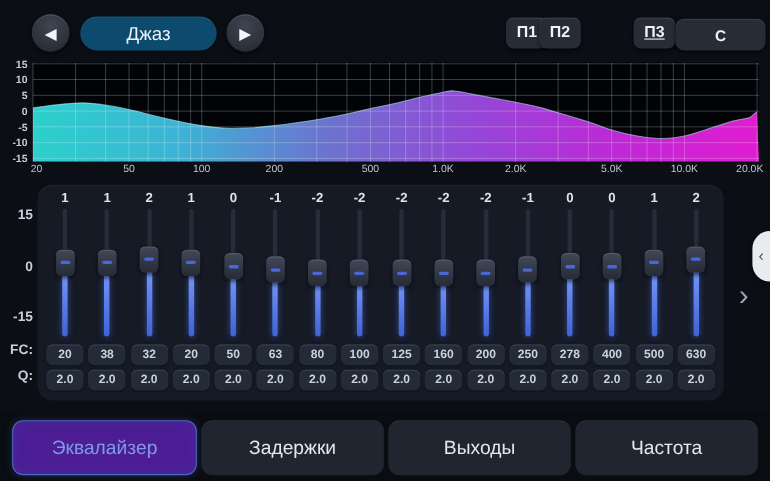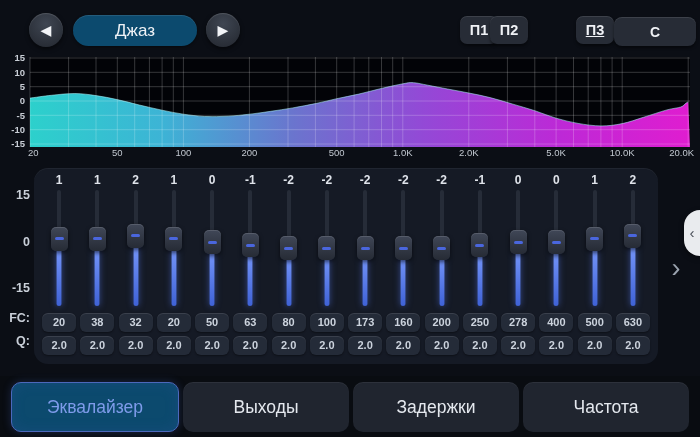--- a/index.html
+++ b/index.html
@@ -45,21 +45,21 @@
     line-height:36px;text-align:center;cursor:pointer;}
   .drawer{position:absolute;right:0;top:210px;width:16px;height:46px;background:#e9ebee;
     border-radius:23px 0 0 23px;box-shadow:0 2px 5px rgba(0,0,0,.5);color:#4a4f58;font-size:15px;
     line-height:46px;text-align:center;cursor:pointer;}
   
   .tabstrip{position:absolute;left:0;top:376px;width:700px;height:61px;background:#090c11;}
   .tabbar{position:absolute;left:11px;right:11px;top:382px;height:50px;display:flex;gap:4px;}
   .tab{flex:1;border-radius:10px;background:#20252f;color:#e4e8ee;font-size:17.5px;
     display:flex;align-items:center;justify-content:center;cursor:pointer;
     box-shadow:inset 0 1px 0 rgba(255,255,255,.06);}
-  .tab.active{background:#0c4a6e;border:1px solid #4c68bb;color:#7e9bea;
+  .tab.active{background:#4c1d95;border:1px solid #4c68bb;color:#7e9bea;
     box-shadow:0 0 8px rgba(70,100,190,.3),inset 0 0 14px rgba(60,90,180,.18);}
 </style>
 </head>
 <body>
 
 <div class="screen">
 
   <div class="circle-btn" style="left:29px;top:13px;">
     <span>◀</span>
   </div>
@@ -261,21 +261,21 @@
       </div>
       <div class="band">
         <div class="gval">-2</div>
         <div class="track">
           <div class="tdark" style="top:0;height:58.3px"></div>
           <div class="tblue" style="top:58.3px;height:57.7px"></div>
           <div class="handle" style="top:46.3px">
             <span class="hdash"></span>
           </div>
         </div>
-        <div class="vbox fcv">173</div>
+        <div class="vbox fcv">125</div>
         <div class="vbox qv">2.0</div>
       </div>
       <div class="band">
         <div class="gval">-2</div>
         <div class="track">
           <div class="tdark" style="top:0;height:58.3px"></div>
           <div class="tblue" style="top:58.3px;height:57.7px"></div>
           <div class="handle" style="top:46.3px">
             <span class="hdash"></span>
           </div>
@@ -363,22 +363,22 @@
   <div class="drawer">
     <span>‹</span>
   </div>
 
   <div class="tabstrip"></div>
   <div class="tabbar">
     <div class="tab active">
       <span>Эквалайзер</span>
     </div>
     <div class="tab">
+      <span>Задержки</span>
+    </div>
+    <div class="tab">
       <span>Выходы</span>
-    </div>
-    <div class="tab">
-      <span>Задержки</span>
     </div>
     <div class="tab">
       <span>Частота</span>
     </div>
   </div>
 </div>
 
 </body></html>

